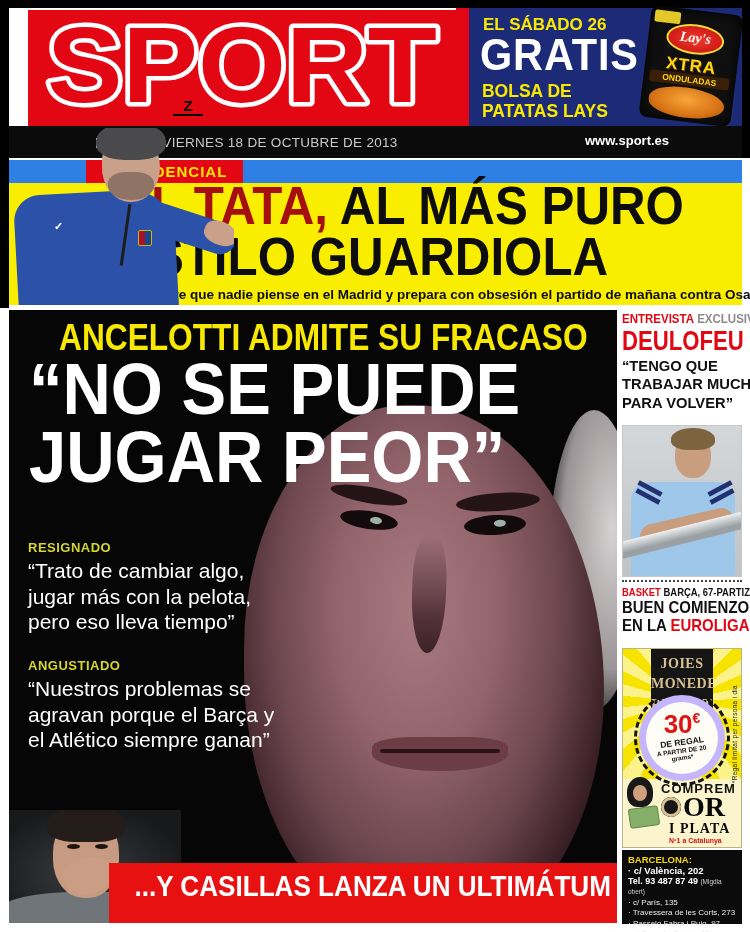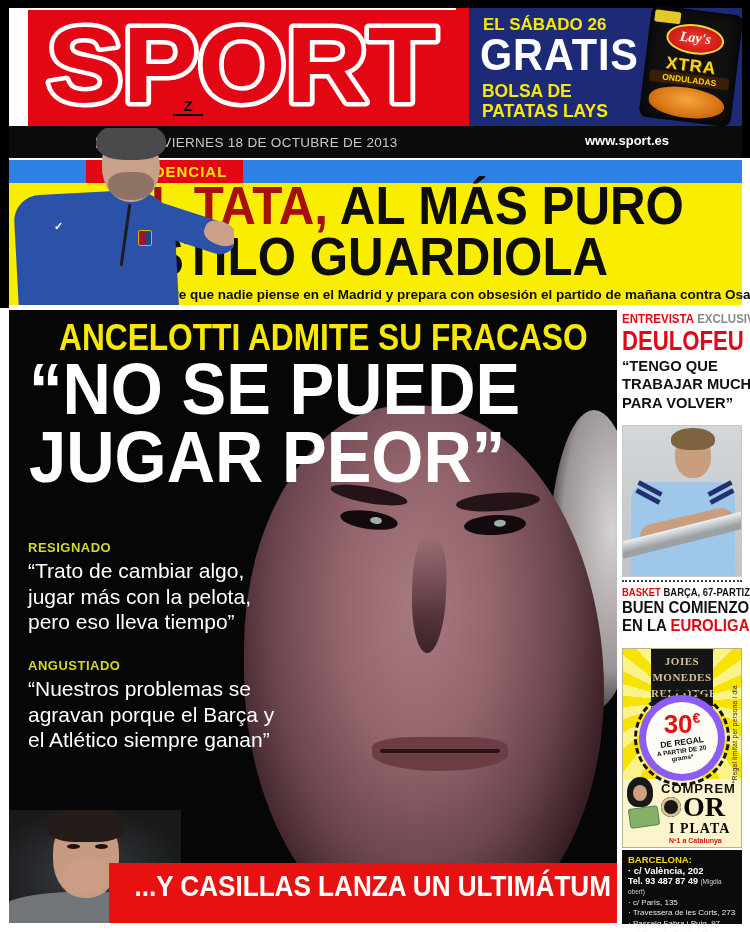--- a/index.html
+++ b/index.html
@@ -107,22 +107,22 @@
   .sb-dots{left:622px;top:580px;width:120px;height:0;border-top:2px dotted #444;}
   .sb-basket1{left:622px;top:586px;font-size:10.5px;white-space:nowrap;transform:scaleX(.9);transform-origin:left;}
   .sb-basket1 .r{color:#e30613;font-weight:900;} .sb-basket1 .b{color:#111;font-weight:700;}
   .sb-basket2{left:622px;top:598px;font-size:17px;font-weight:900;color:#111;transform:scaleX(.88);transform-origin:left;white-space:nowrap;}
   .sb-basket3{left:622px;top:616px;font-size:17px;font-weight:900;transform:scaleX(.88);transform-origin:left;white-space:nowrap;}
   .sb-basket3 .b{color:#111;} .sb-basket3 .r{color:#e30613;}
   .sb-ad{left:622px;top:648px;width:120px;height:200px;border:1px solid #b9b28a;box-sizing:border-box;overflow:hidden;}
   .ad-burst{left:0;top:0;width:118px;height:130px;background:repeating-conic-gradient(from 0deg at 50% 40%,#f6e400 0 11deg,#fbf38a 11deg 22deg);}
   .ad-lower{left:0;top:130px;width:118px;height:68px;background:#fbf4cc;}
   .ad-ribbon{left:28px;top:0;width:62px;height:86px;background:#151515;clip-path:polygon(0 0,100% 0,100% 80%,50% 100%,0 80%);padding-top:5px;text-align:center;box-sizing:border-box;}
-  .ad-item{font-family:"Liberation Serif",serif;font-size:11px;font-weight:700;color:#d7c093;letter-spacing:.5px;line-height:1.45;}
-  .ad-seal{left:16px;top:46px;width:86px;height:86px;background:#8b5cf6;border-radius:50%;outline:3px dashed #141414;outline-offset:2px;}
+  .ad-item{font-family:"Liberation Serif",serif;font-size:14px;font-weight:700;color:#d7c093;letter-spacing:.5px;line-height:1.45;}
+  .ad-seal{left:16px;top:46px;width:86px;height:86px;background:#c4b5fd;border-radius:50%;outline:3px dashed #141414;outline-offset:2px;}
   .seal-inner{left:7px;top:7px;right:7px;bottom:7px;background:#fdfdf6;border-radius:50%;text-align:center;}
   .seal-price{margin-top:9px;font-size:26px;font-weight:900;color:#e01313;line-height:1;}
   .seal-price .cur{font-size:14px;vertical-align:super;}
   .seal-regal{font-size:8.5px;font-weight:900;color:#111;transform:rotate(-8deg);}
   .seal-sub{font-size:6.5px;font-weight:700;color:#111;transform:rotate(-8deg);}
   .ad-note{right:3px;top:36px;writing-mode:vertical-rl;transform:rotate(180deg);font-size:6.5px;color:#222;letter-spacing:.3px;}
   .ad-woman{left:2px;top:128px;width:34px;height:70px;}
   .w-hair{left:2px;top:0;width:26px;height:30px;background:#181818;border-radius:50% 50% 40% 40%;}
   .w-face{left:8px;top:8px;width:14px;height:16px;background:#cf9f7e;border-radius:50%;}
   .w-money{left:4px;top:30px;width:28px;height:18px;background:#86b06a;border:1px solid #5d8547;border-radius:3px;transform:rotate(-8deg);}

